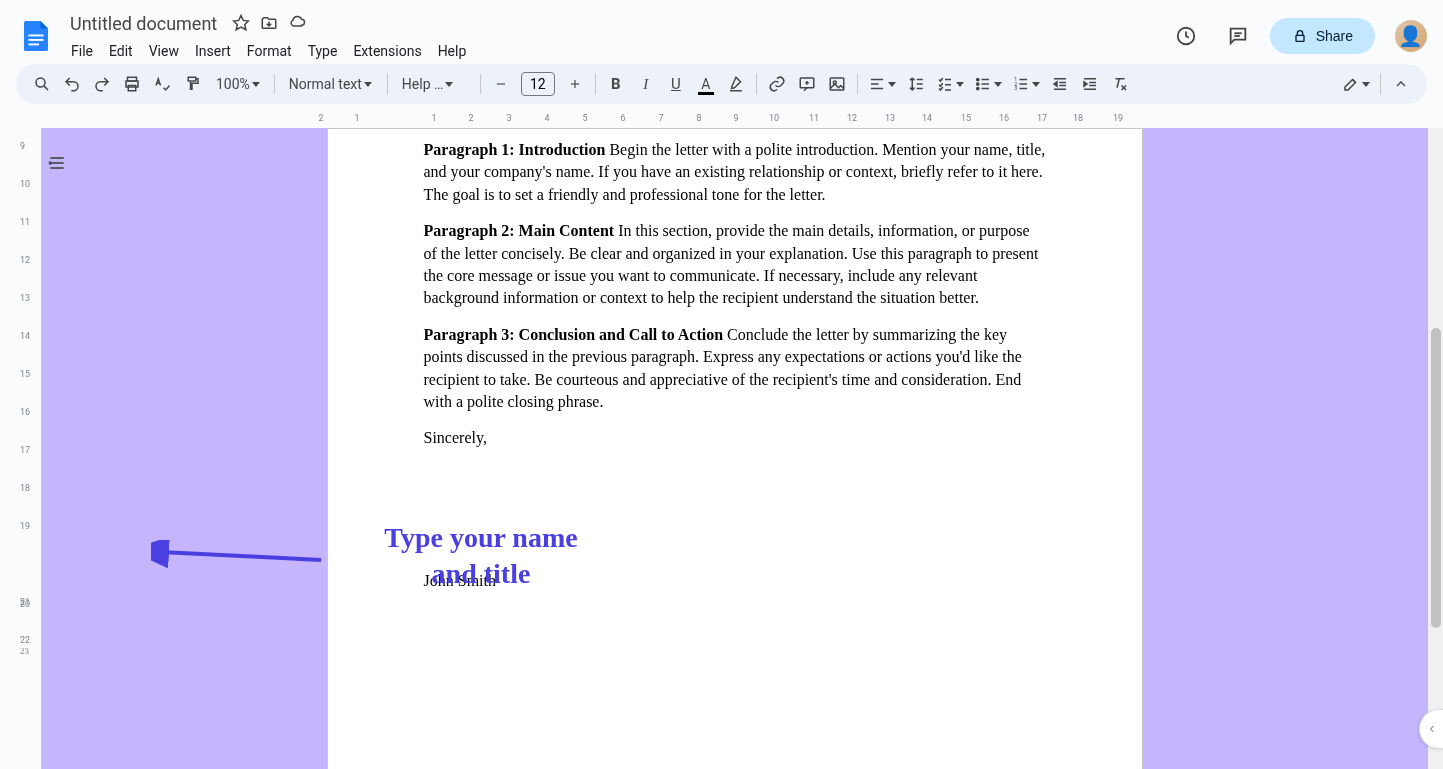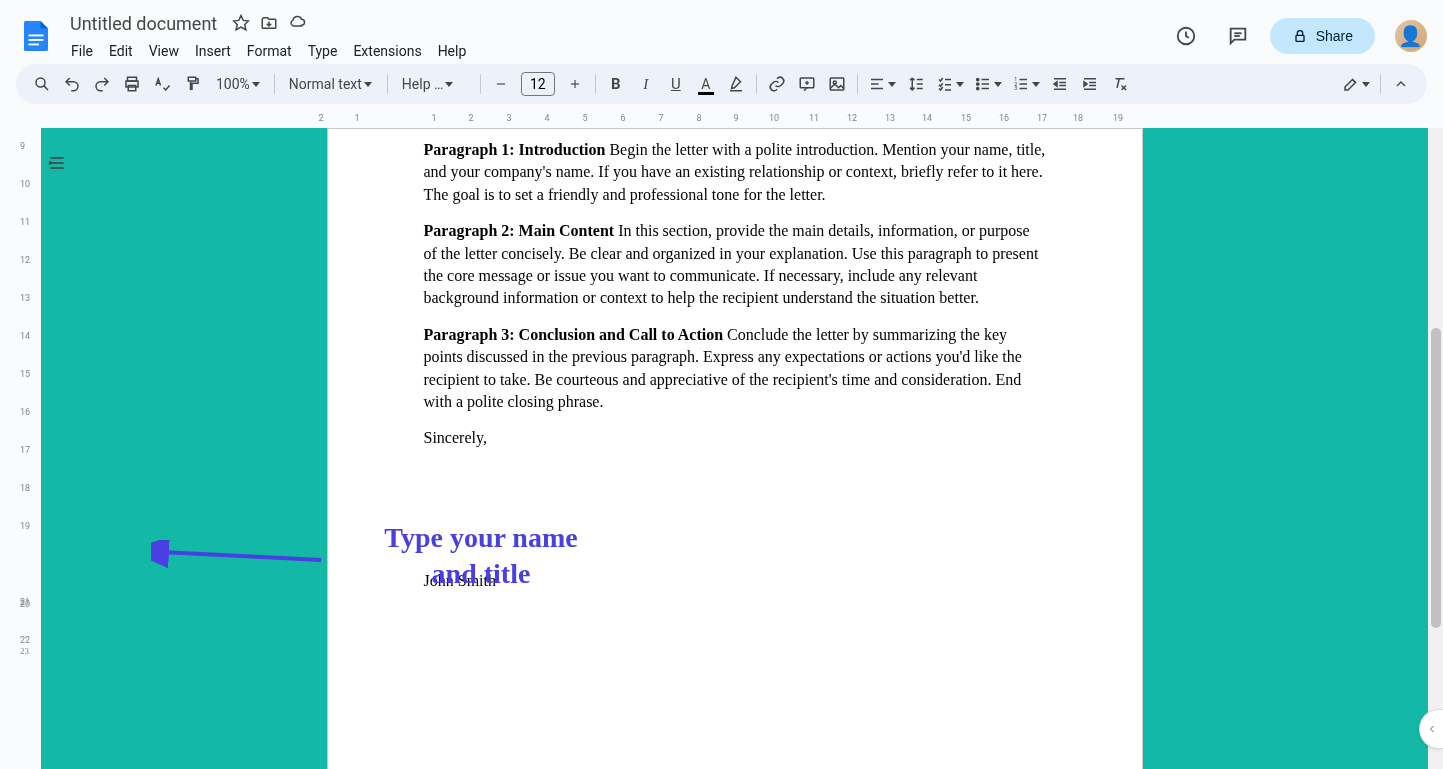--- a/index.html
+++ b/index.html
@@ -35,21 +35,21 @@
 .ruler-area { display: flex; height: 16px; background: #f9fbfd; position: relative; }
 .ruler-left-gap { width: 41px; }
 .ruler { flex: 1; position: relative; font-size: 9px; color: #80868b; overflow: hidden; }
 .ruler-number { position: absolute; top: 1px; transform: translateX(-50%); }
 
 
 .main { display: flex; height: calc(769px - 64px - 48px - 16px); position: relative; }
 .left-ruler { width: 41px; background: #f9fbfd; position: relative; font-size: 9px; color: #80868b; }
 .left-ruler-number { position: absolute; left: 20px; transform: translateY(-50%) rotate(0deg); }
 .outline-btn { position: absolute; left: 42px; top: 20px; width: 30px; height: 30px; display: flex; align-items: center; justify-content: center; cursor: pointer; color: #444746; border-radius: 4px; z-index: 5; }
-.canvas { flex: 1; overflow-y: auto; background: #14b8a6; display: flex; justify-content: center; position: relative; }
+.canvas { flex: 1; overflow-y: auto; background: #c4b5fd; display: flex; justify-content: center; position: relative; }
 .page { width: 816px; background: #fff; min-height: 900px; padding: 0 96px 96px 96px; font-family: 'Times New Roman', Times, serif; font-size: 16px; color: #000; line-height: 1.4; border: 1px solid #c7c7c7; margin-top: 0; }
 .page p { margin-bottom: 14px; }
 .page .bold { font-weight: bold; }
 .signature-block { margin-top: 120px; }
 .cursor-mark { display: inline-block; width: 1px; height: 16px; background: #000; vertical-align: text-bottom; margin-left: 1px; }
 
 
 .right-scrollbar { width: 15px; background: #f1f1f1; position: relative; }
 .scrollbar-thumb { position: absolute; right: 2px; top: 200px; width: 10px; height: 300px; background: #c1c1c1; border-radius: 5px; }
 

